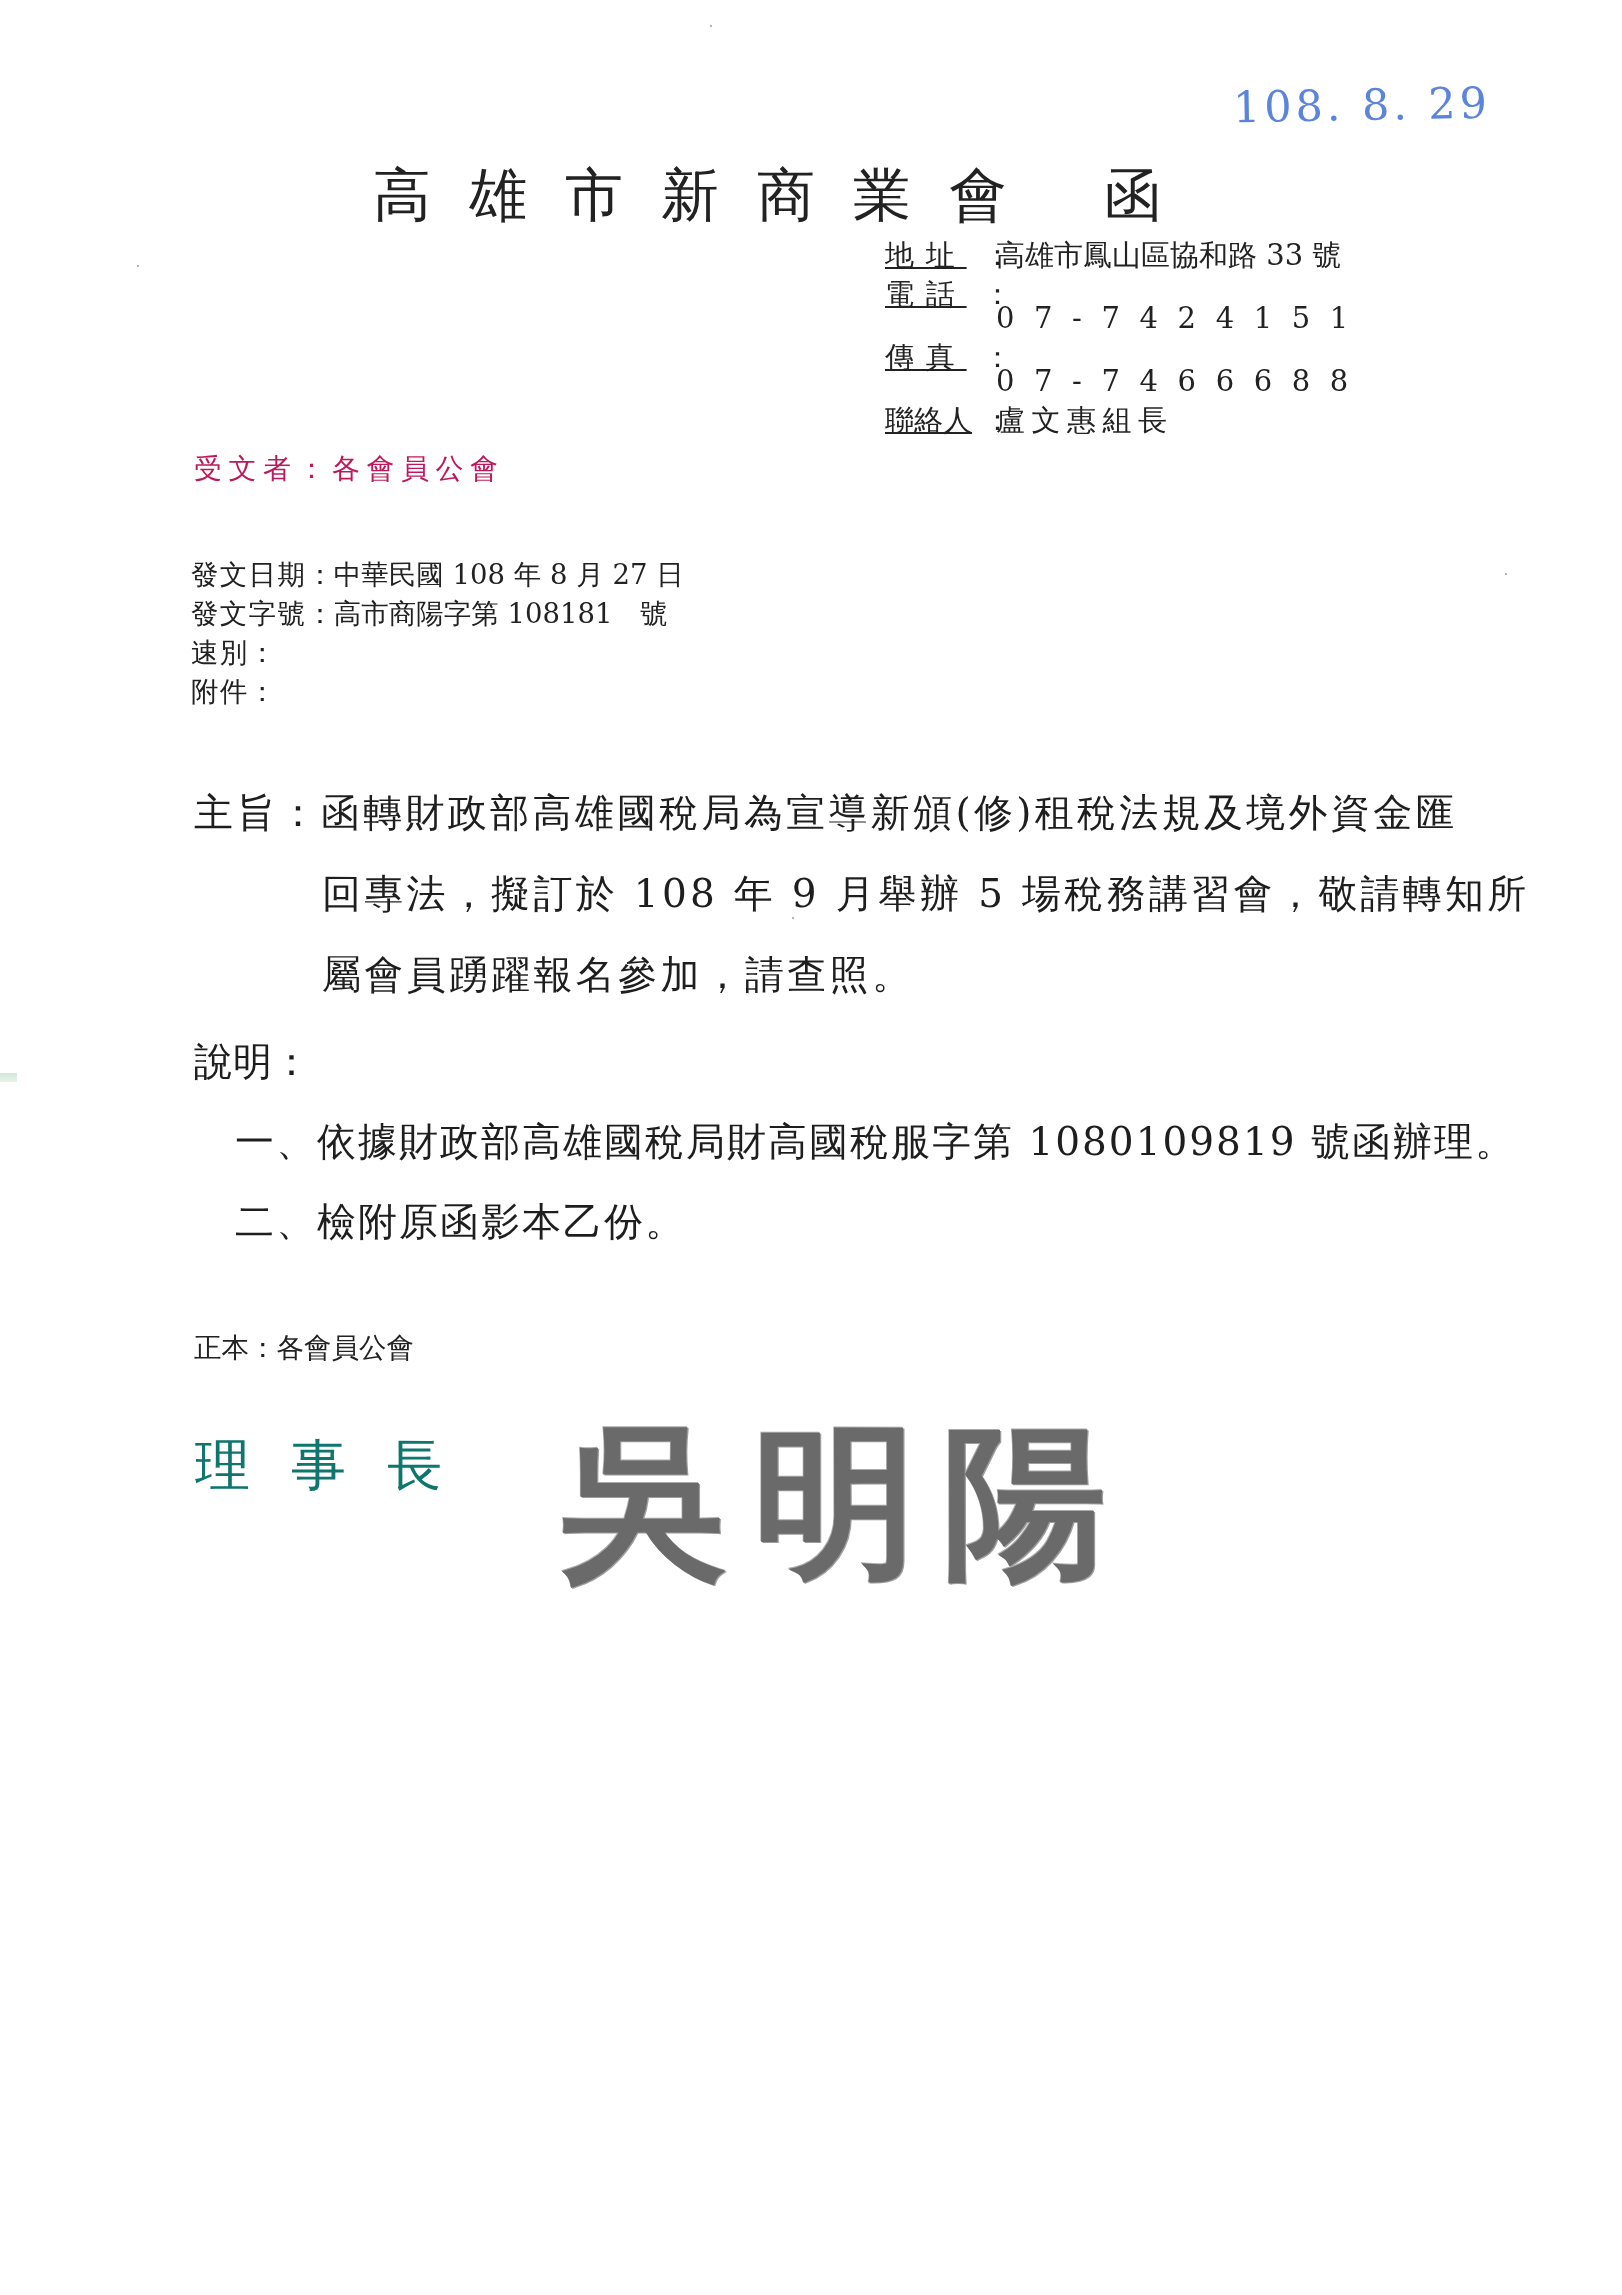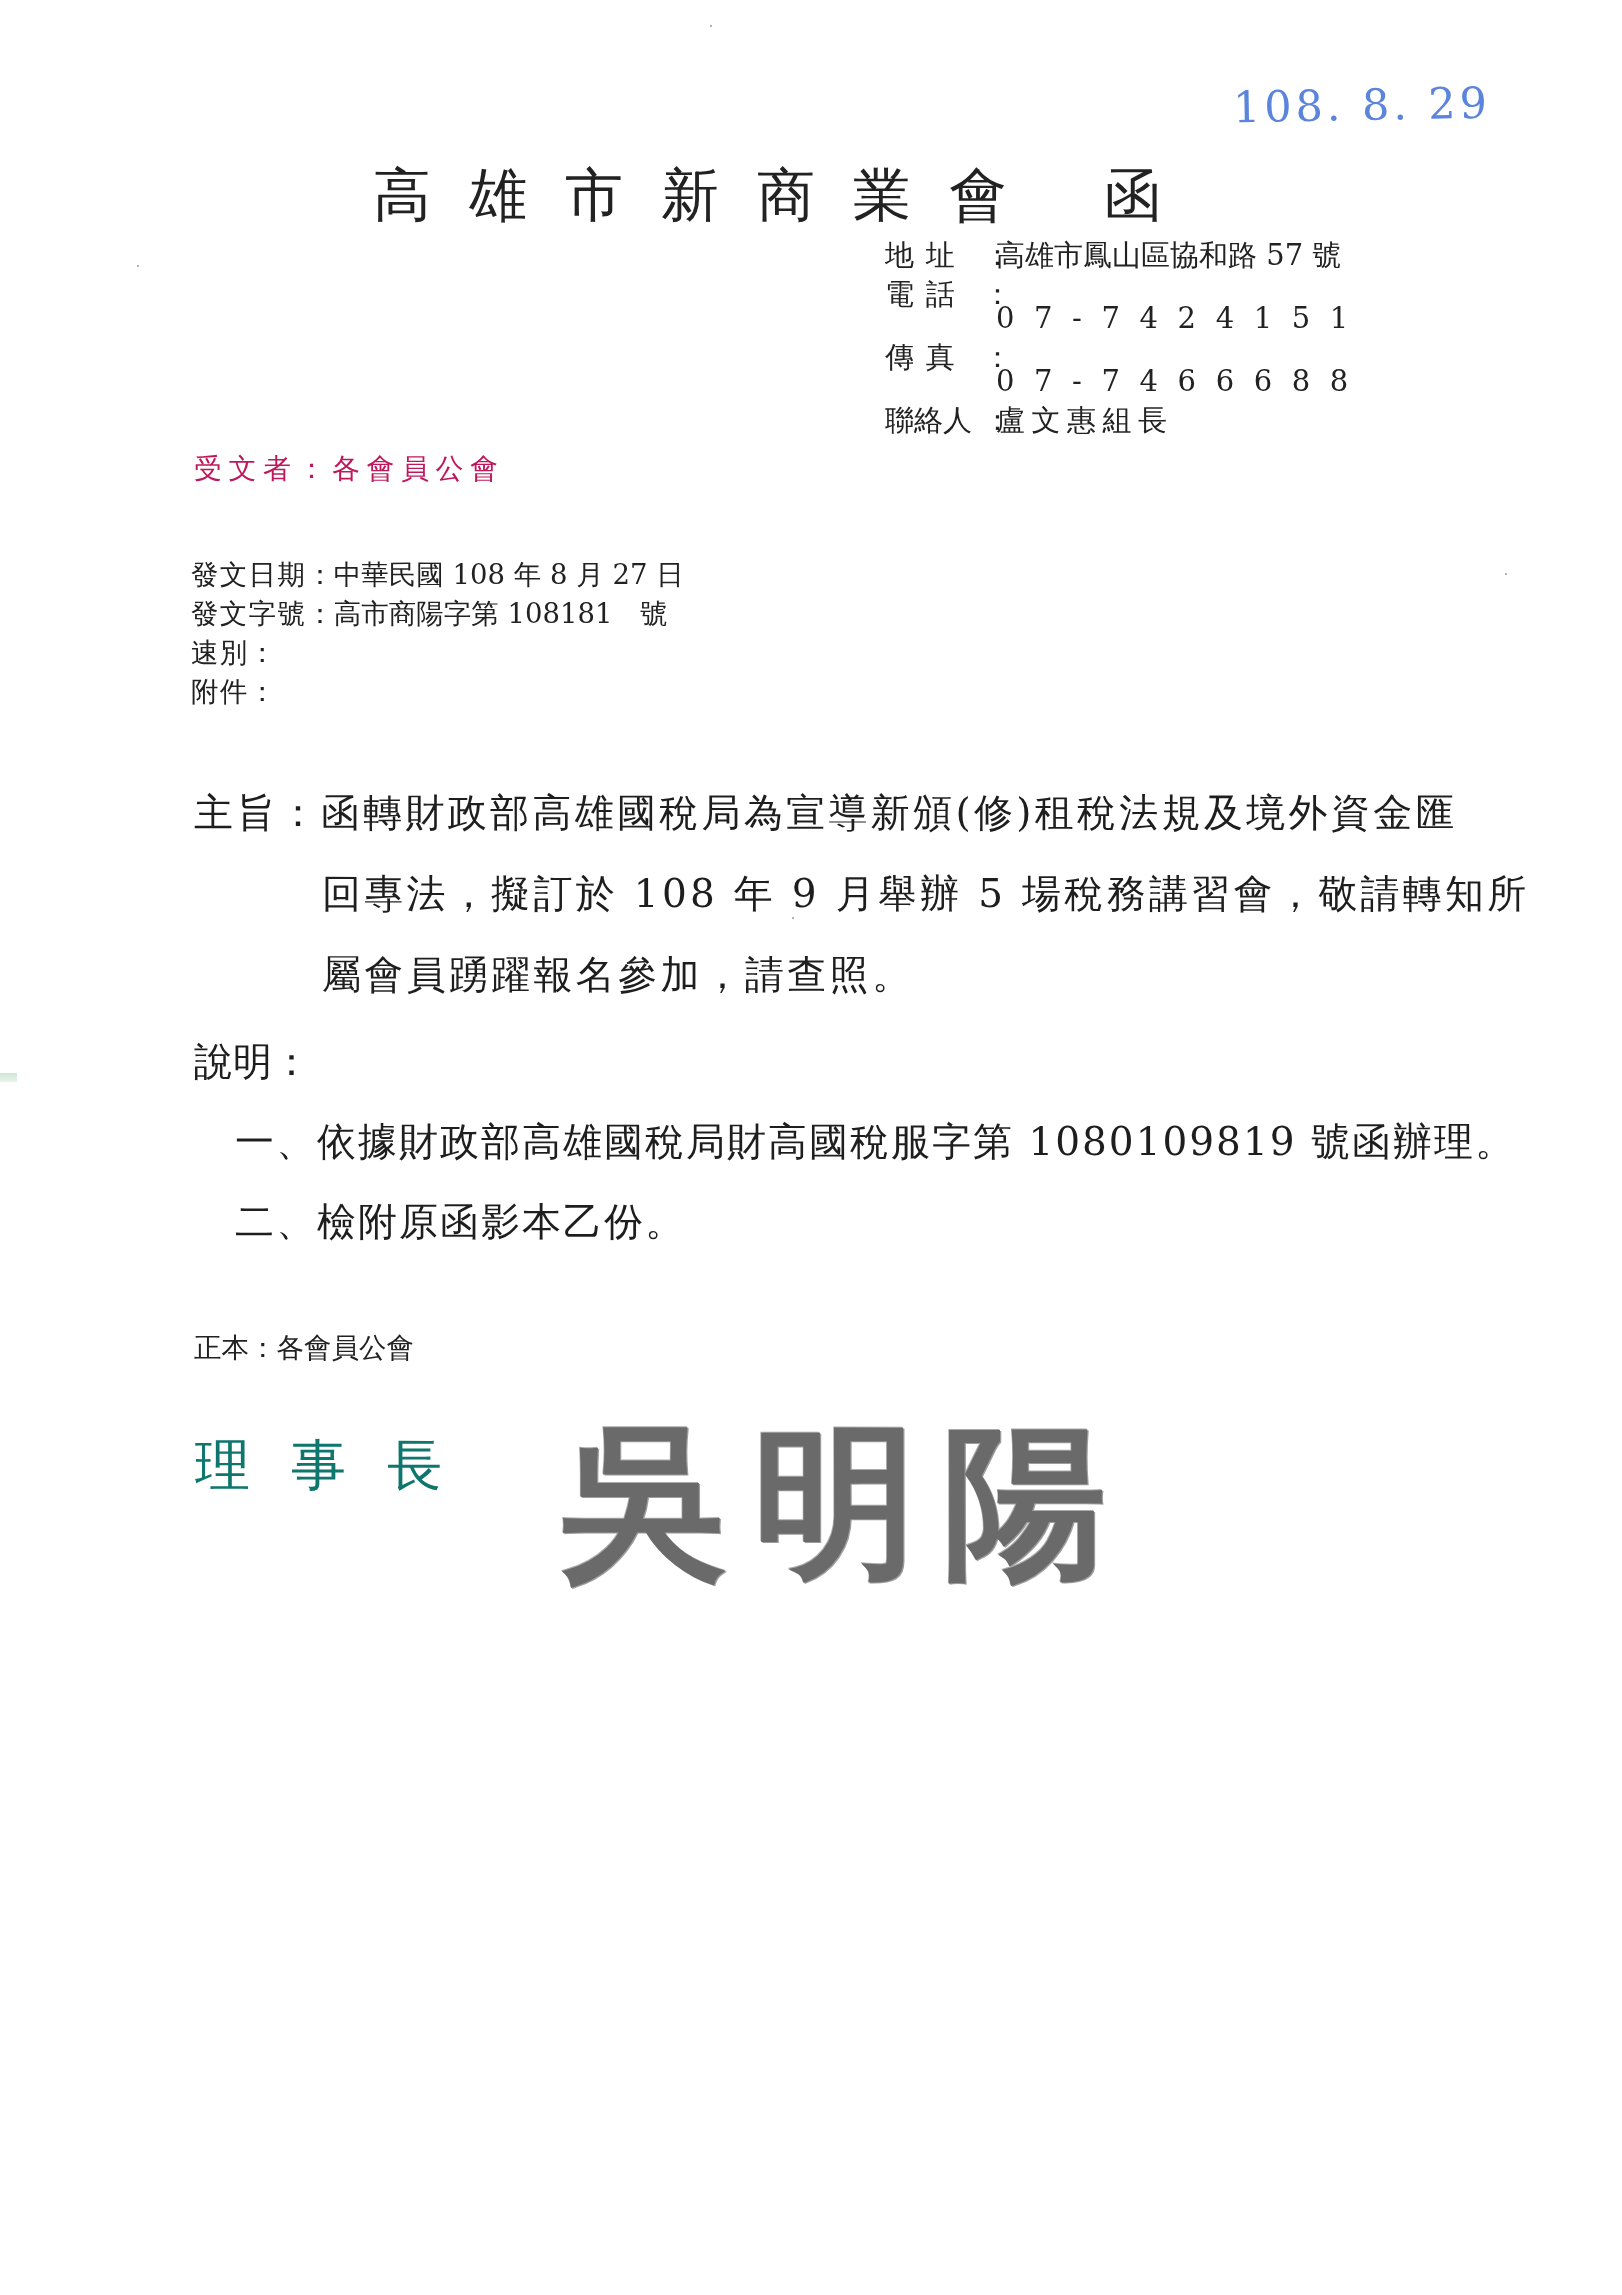--- a/index.html
+++ b/index.html
@@ -15,21 +15,21 @@
     transform: rotate(-1deg);
   }
   .title {
     left: 373px; top: 157px; font-size: 58px; color: #222;
     letter-spacing: 38px;
   }
   .title .gap { display: inline-block; width: 59px; }
 
   .contact { left: 885px; top: 236px; font-size: 29px; line-height: 39px; color: #222; }
   .contact .row { display: flex; }
-  .contact .lbl { width: 98px; letter-spacing: 11.8px; }
+  .contact .lbl { width: 98px; letter-spacing: 11.8px; text-decoration: underline; }
   .contact .lbl.tight { letter-spacing: 0; }
   .contact .sep { width: 13px; }
   .contact .val.spaced { letter-spacing: 19.6px; margin-top: 24px; }
 
   .recipient { left: 194px; top: 450px; font-size: 28px; letter-spacing: 6.5px; color: #be185d; }
 
   .meta { left: 191px; top: 555px; font-size: 27.5px; line-height: 39px; color: #222; }
   .meta .row { display: flex; }
   .meta .lbl { letter-spacing: 1.3px; }
 
@@ -60,21 +60,21 @@
 <div class="abs stamp">108. 8. 29</div>
 
 <div class="abs title">
   <span>高雄市新商業會</span><span class="gap"></span><span>函</span>
 </div>
 
 <div class="abs contact">
   <div class="row">
     <span class="lbl">地址</span>
     <span class="sep">：</span>
-    <span class="val">高雄市鳳山區協和路 57 號</span>
+    <span class="val">高雄市鳳山區協和路 33 號</span>
   </div>
   <div class="row">
     <span class="lbl">電話</span>
     <span class="sep">：</span>
     <span class="val spaced">07-7424151</span>
   </div>
   <div class="row">
     <span class="lbl">傳真</span>
     <span class="sep">：</span>
     <span class="val spaced">07-7466688</span>

